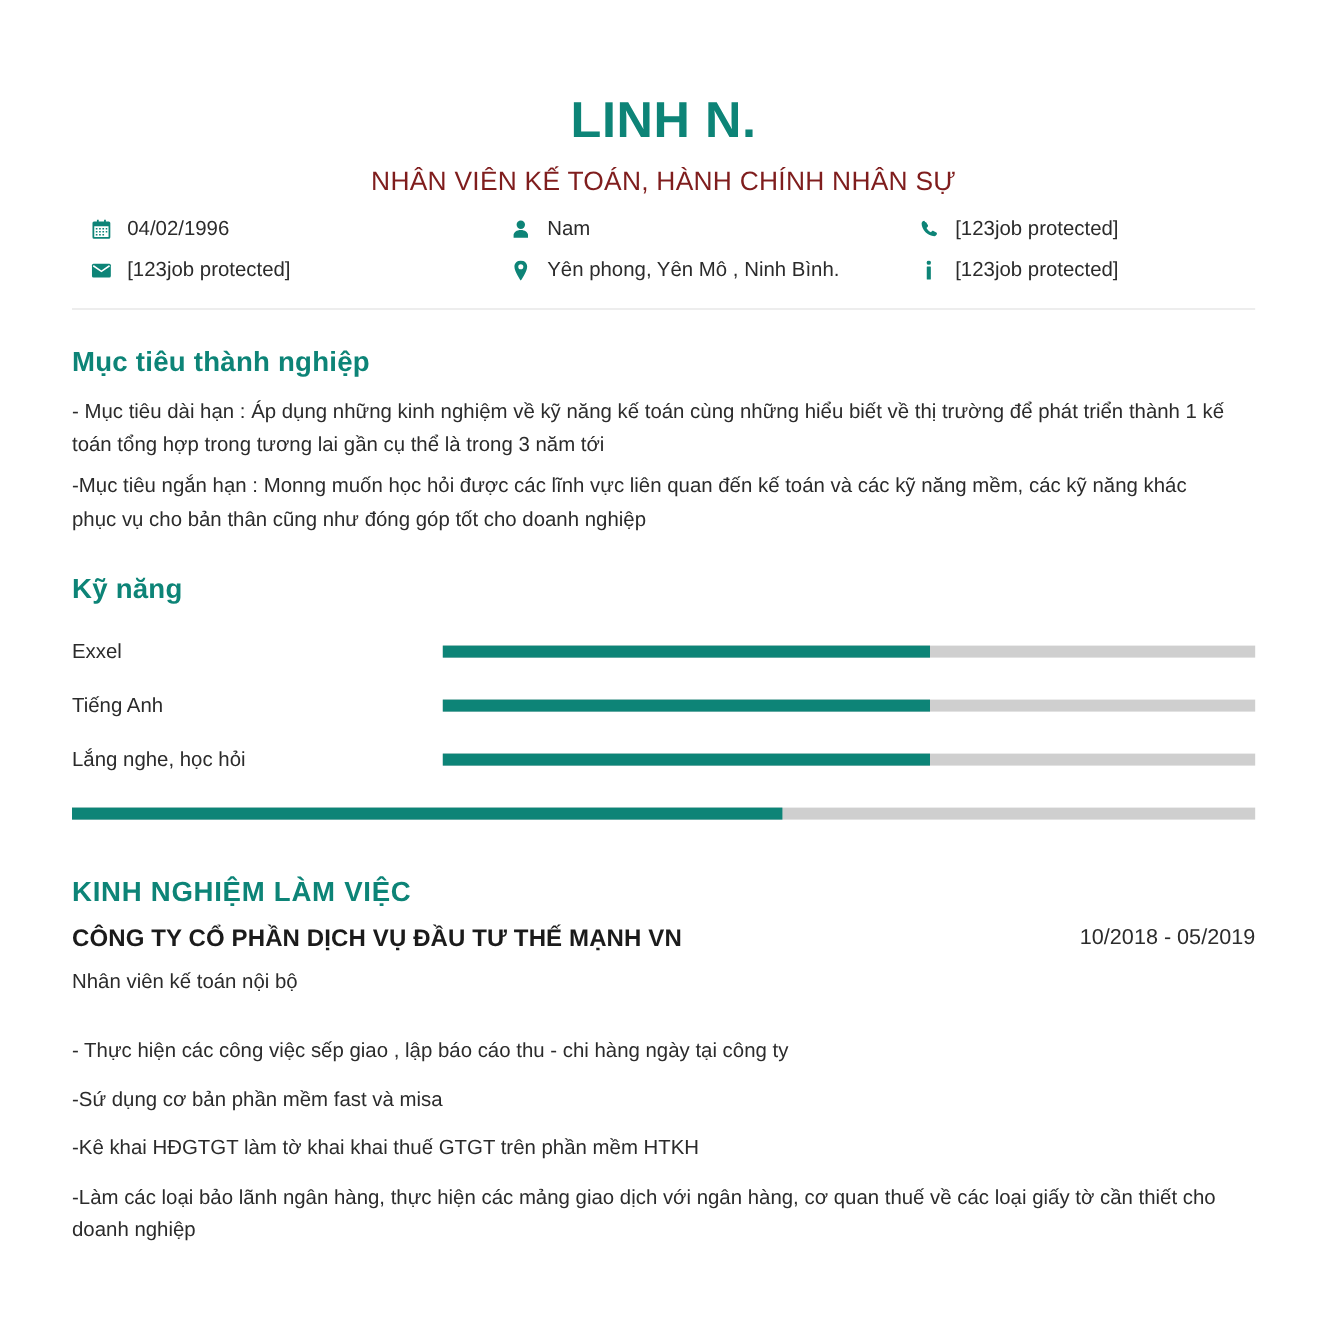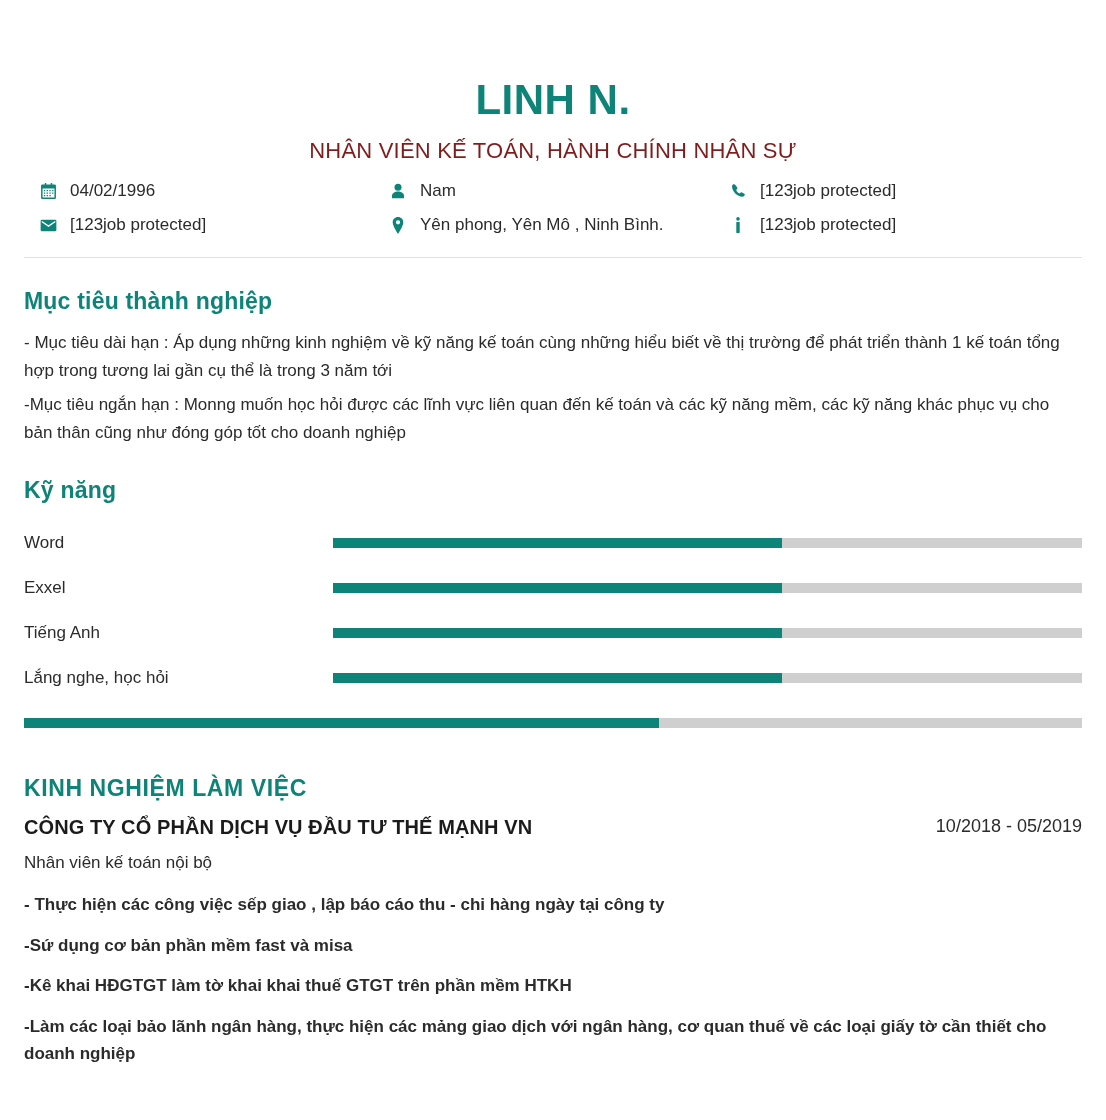--- a/index.html
+++ b/index.html
@@ -12,21 +12,21 @@
     height: 1120px;
     font-family: "Liberation Sans", sans-serif;
     color: #2b2b2b;
     overflow: hidden;
   }
   .page {
     position: relative;
     width: 1106px;
     height: 1120px;
     box-sizing: border-box;
-    padding: 0 24px;
+    padding: 0 60px;
   }
 
   
   .header {
     text-align: center;
     padding-top: 78px;
   }
   .name {
     font-size: 42px;
     font-weight: bold;
@@ -141,21 +141,21 @@
     font-size: 18px;
     color: #2b2b2b;
     white-space: nowrap;
     padding-left: 16px;
   }
   .exp-role {
     font-size: 17px;
     color: #2b2b2b;
     margin-top: 14px;
   }
-  .exp-bullets { margin-top: 18px; font-weight: bold; }
+  .exp-bullets { margin-top: 34px; }
   .exp-bullet {
     font-size: 17px;
     line-height: 1.62;
     color: #2b2b2b;
     margin-bottom: 13px;
   }
 </style>
 </head>
 <body>
 
@@ -232,26 +232,20 @@
   <div class="section">
     <h2 class="section-title">Mục tiêu thành nghiệp</h2>
     <p class="para">- Mục tiêu dài hạn : Áp dụng những kinh nghiệm về kỹ năng kế toán cùng những hiểu biết về thị trường để phát triển thành 1 kế toán tổng hợp trong tương lai gần cụ thể là trong 3 năm tới</p>
     <p class="para">-Mục tiêu ngắn hạn : Monng muốn học hỏi được các lĩnh vực liên quan đến kế toán và các kỹ năng mềm, các kỹ năng khác phục vụ cho bản thân cũng như đóng góp tốt cho doanh nghiệp</p>
   </div>
 
   <div class="section">
     <h2 class="section-title">Kỹ năng</h2>
     <div class="skills">
 
-      <div class="skill-row">
-        <span class="skill-label">Word</span>
-        <span class="skill-track">
-          <span class="skill-fill" style="width: 60%;"></span>
-        </span>
-      </div>
 
       <div class="skill-row">
         <span class="skill-label">Exxel</span>
         <span class="skill-track">
           <span class="skill-fill" style="width: 60%;"></span>
         </span>
       </div>
 
       <div class="skill-row">
         <span class="skill-label">Tiếng Anh</span>

